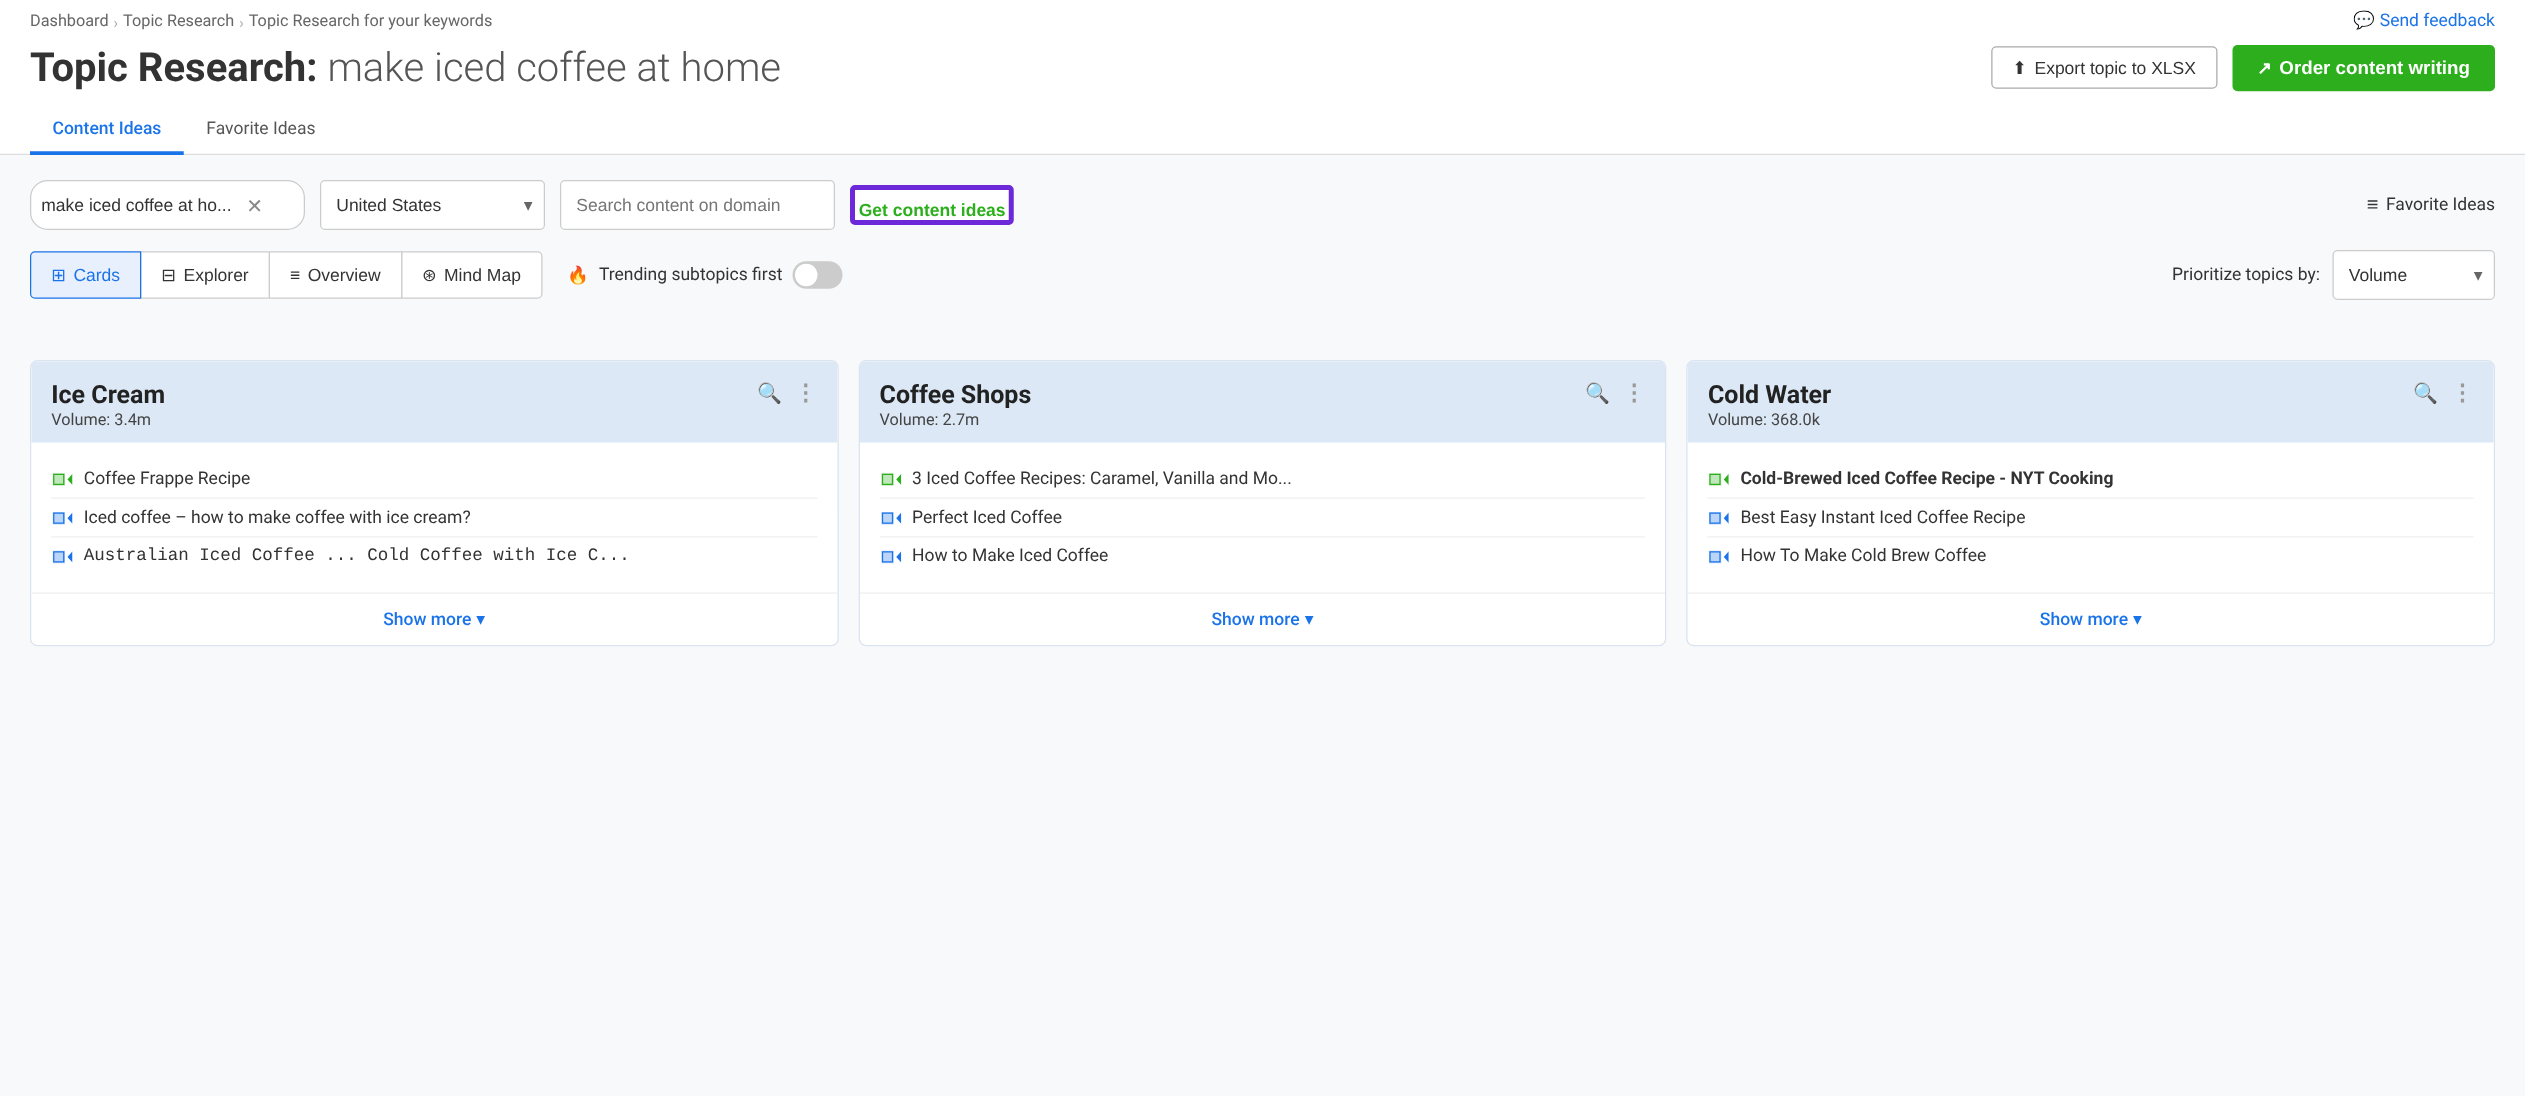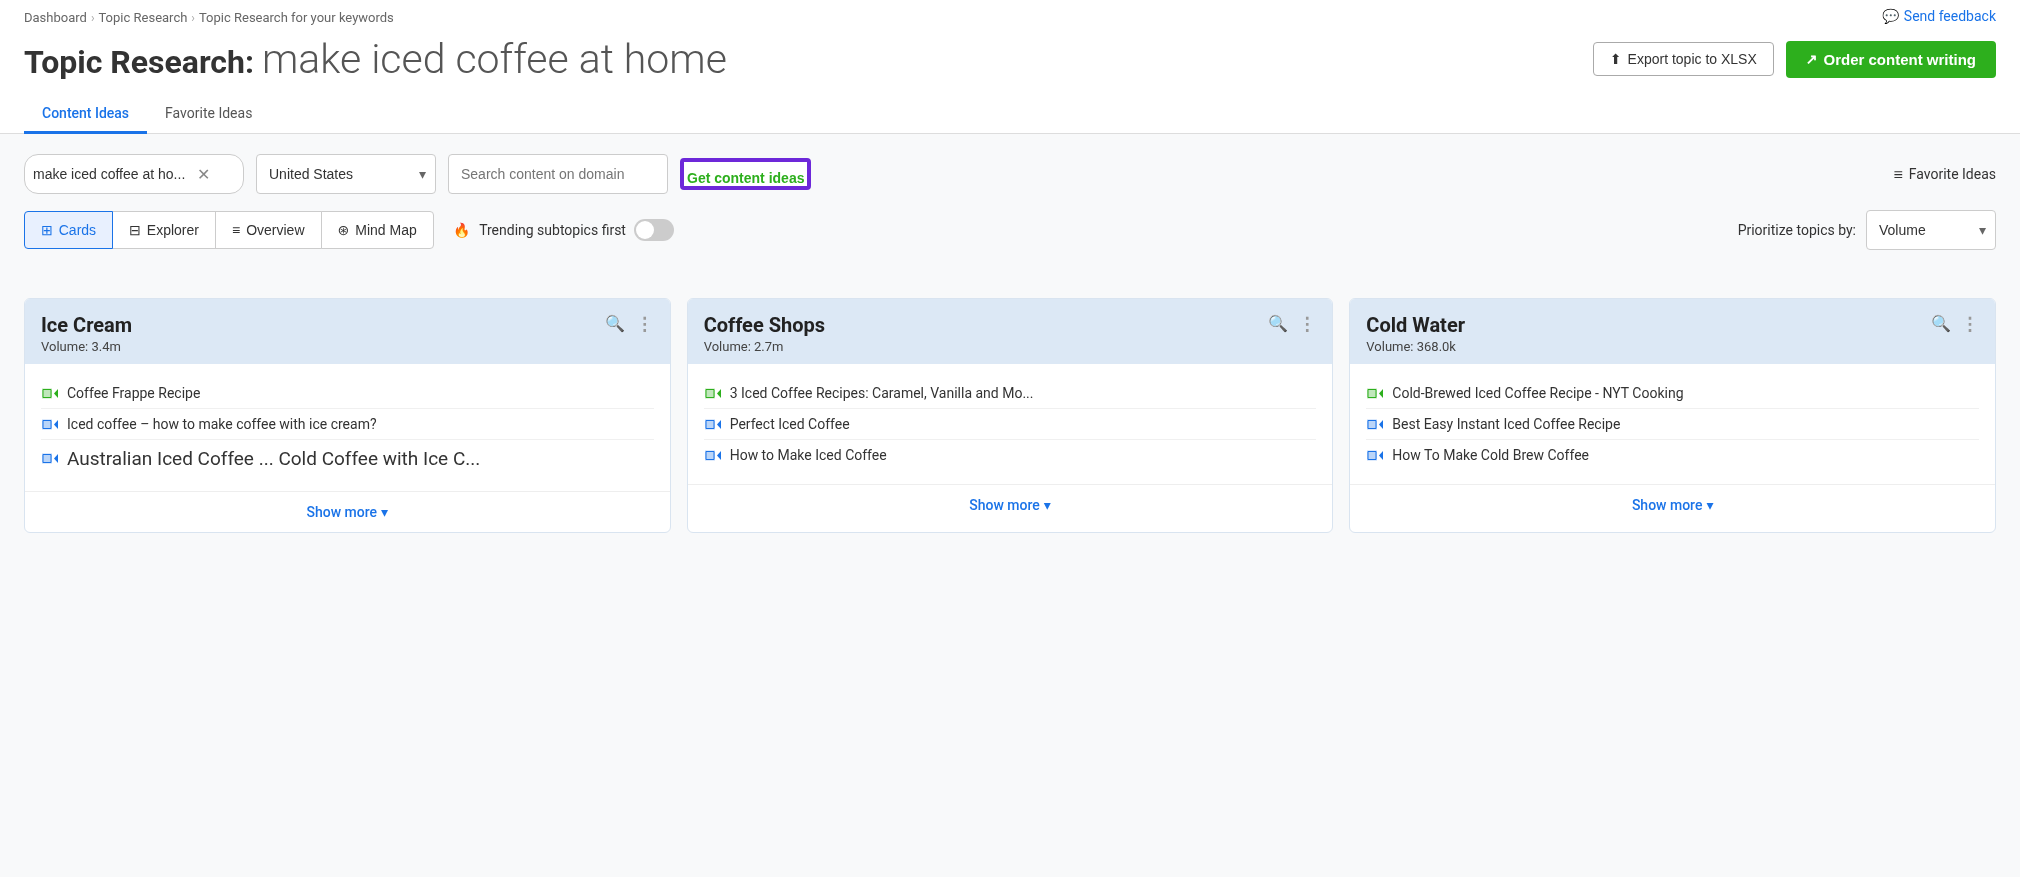--- a/index.html
+++ b/index.html
@@ -322,21 +322,21 @@
       <span>Topic Research for your keywords</span>
     </div>
     <a class="send-feedback" href="#">
       <span>💬</span>
       <span>Send feedback</span>
     </a>
   </div>
 
   <div class="header-row" style="padding: 10px 24px 0 24px;">
     <div>
-      <span style="font-size:32px; font-weight:700; color:#333;">Topic Research: </span><span style="font-size:41px; font-weight:300; color:#555;">make iced coffee at home</span>
+      <span style="font-size:32px; font-weight:700; color:#333;">Topic Research: </span><span style="font-size:32px; font-weight:300; color:#555;">make iced coffee at home</span>
     </div>
     <div class="header-actions">
       <button class="btn-export">
         <span style="font-size:14px;">⬆</span>
         <span>Export topic to XLSX</span>
       </button>
       <button class="btn-order">
         <span style="font-size:14px;">↗</span>
         <span>Order content writing</span>
       </button>
@@ -456,21 +456,21 @@
       </div>
 
       <div class="card-item">
         <div class="item-icon">
           <svg width="16" height="13" viewBox="0 0 16 13" fill="none">
             <path d="M0 1.5 L10 1.5 L10 11.5 L0 11.5 Z" fill="#1a73e8" opacity="0.3"></path>
             <path d="M1 2.5 L9 2.5 L9 10.5 L1 10.5 Z" fill="none" stroke="#1a73e8" stroke-width="1"></path>
             <polygon points="12,6.5 16,2 16,11" fill="#1a73e8"></polygon>
           </svg>
         </div>
-        <span style="font-size:19px;">Australian Iced Coffee ... Cold Coffee with Ice C...</span>
+        <span style="font-size:14px;font-family:Liberation Mono, monospace;">Australian Iced Coffee ... Cold Coffee with Ice C...</span>
       </div>
 
       </div>
       <div class="show-more">
         <span>Show more</span>
         <span>▾</span>
       </div>
     </div>
       <div class="card">
       <div class="card-header">
@@ -538,21 +538,21 @@
       <div class="card-body">
 
       <div class="card-item">
         <div class="item-icon">
           <svg width="16" height="13" viewBox="0 0 16 13" fill="none">
             <path d="M0 1.5 L10 1.5 L10 11.5 L0 11.5 Z" fill="#2daf1d" opacity="0.3"></path>
             <path d="M1 2.5 L9 2.5 L9 10.5 L1 10.5 Z" fill="none" stroke="#2daf1d" stroke-width="1"></path>
             <polygon points="12,6.5 16,2 16,11" fill="#2daf1d"></polygon>
           </svg>
         </div>
-        <span style="font-size:14px;">Cold-Brewed Iced Coffee Recipe - NYT Cooking</span>
+        <span style="font-size:14px;font-weight:bold;">Cold-Brewed Iced Coffee Recipe - NYT Cooking</span>
       </div>
 
       <div class="card-item">
         <div class="item-icon">
           <svg width="16" height="13" viewBox="0 0 16 13" fill="none">
             <path d="M0 1.5 L10 1.5 L10 11.5 L0 11.5 Z" fill="#1a73e8" opacity="0.3"></path>
             <path d="M1 2.5 L9 2.5 L9 10.5 L1 10.5 Z" fill="none" stroke="#1a73e8" stroke-width="1"></path>
             <polygon points="12,6.5 16,2 16,11" fill="#1a73e8"></polygon>
           </svg>
         </div>

